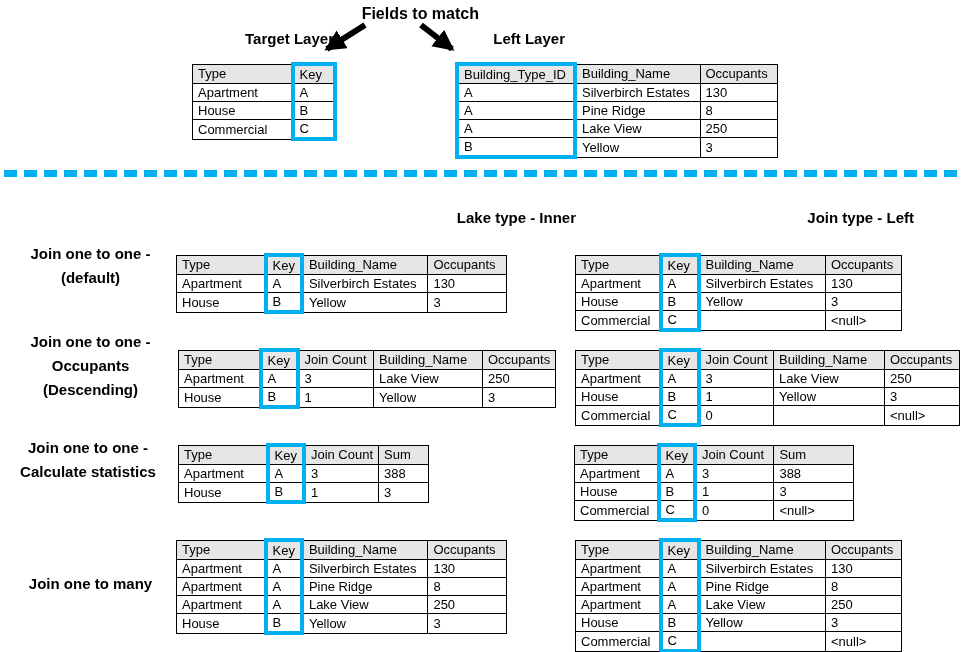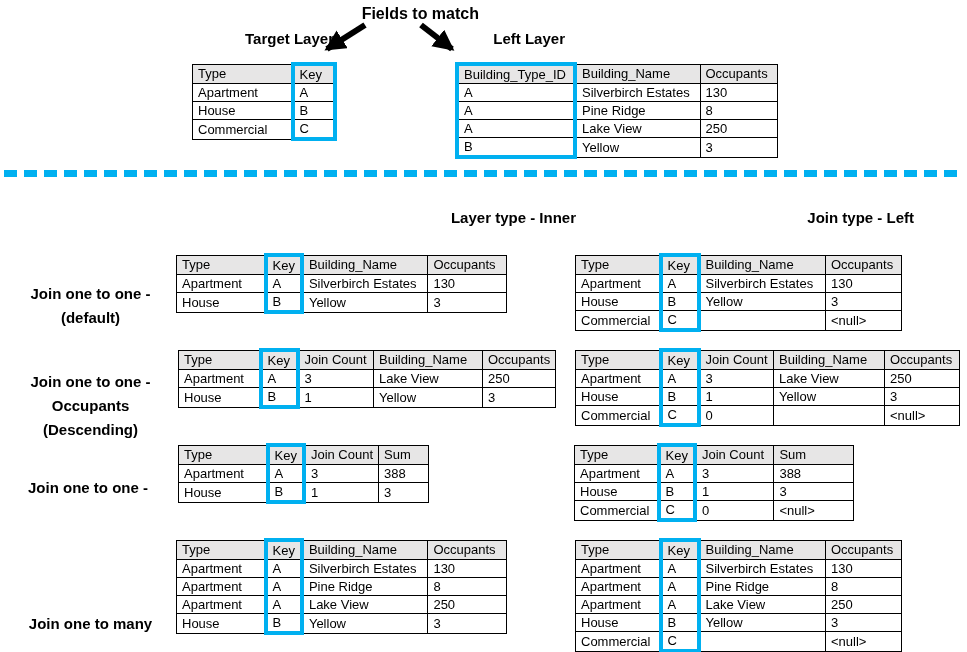--- a/index.html
+++ b/index.html
@@ -6,21 +6,21 @@
     --hl:#00B0F0; --hdr:#E7E6E6; --bd:#000000; --fg:#000000; --bg:#FFFFFF;
   }
   html,body{margin:0;padding:0;}
   body{
     width:967px;height:652px;position:relative;overflow:hidden;
     background:var(--bg);color:var(--fg);
     font-family:"Liberation Sans",sans-serif;
   }
   .abs{position:absolute;}
   .title{font-weight:bold;font-size:15px;text-align:right;white-space:nowrap;}
-  .section-label{font-weight:bold;font-size:15px;text-align:center;line-height:24px;margin-top:40px;}
+  .section-label{font-weight:bold;font-size:15px;text-align:center;line-height:24px;}
   .dashed-sep{
     height:7px;
     background:repeating-linear-gradient(to right, var(--hl) 0 13px, transparent 13px 20px);
   }
   .dt{border-collapse:collapse;background:#fff;font-family:"Liberation Sans",sans-serif;}
   .dt th,.dt td{
     border:1px solid var(--bd);
     font-size:13px;font-weight:normal;text-align:left;
     height:17px;padding:0 5px;white-space:nowrap;
   }
@@ -110,21 +110,21 @@
           <td class="hl hl-bottom">B</td>
           <td>Yellow</td>
           <td>3</td>
         </tr>
       </tbody>
     </table>
   </div>
 
 <div class="abs dashed-sep" style="left:4px;top:170px;width:958px;"></div>
 
-<div class="abs title" style="left:200px;top:209px;width:376px;">Layer type - Inner</div>
+<div class="abs title" style="left:200px;top:209px;width:376px;">Lake type - Inner</div>
 <div class="abs title" style="left:600px;top:209px;width:314px;">Join type - Left</div>
 
 <div class="abs section-label" style="left:8px;top:242px;width:165px;">
   <div>Join one to one -</div>
   <div>(default)</div>
 </div>
 <div class="abs" style="left:176px;top:253px;">
     <table class="dt">
       <colgroup>
         <col style="width: 89px;">
@@ -275,20 +275,21 @@
           <td>0</td>
           <td></td>
           <td>&lt;null&gt;</td>
         </tr>
       </tbody>
     </table>
   </div>
 
 <div class="abs section-label" style="left:2px;top:436px;width:172px;">
   <div>Join one to one -</div>
+  <div>Calculate statistics</div>
 </div>
 <div class="abs" style="left:178px;top:443px;">
     <table class="dt">
       <colgroup>
         <col style="width: 89px;">
         <col style="width: 33px;">
         <col style="width: 73px;">
         <col style="width: 50px;">
       </colgroup>
       <thead>

